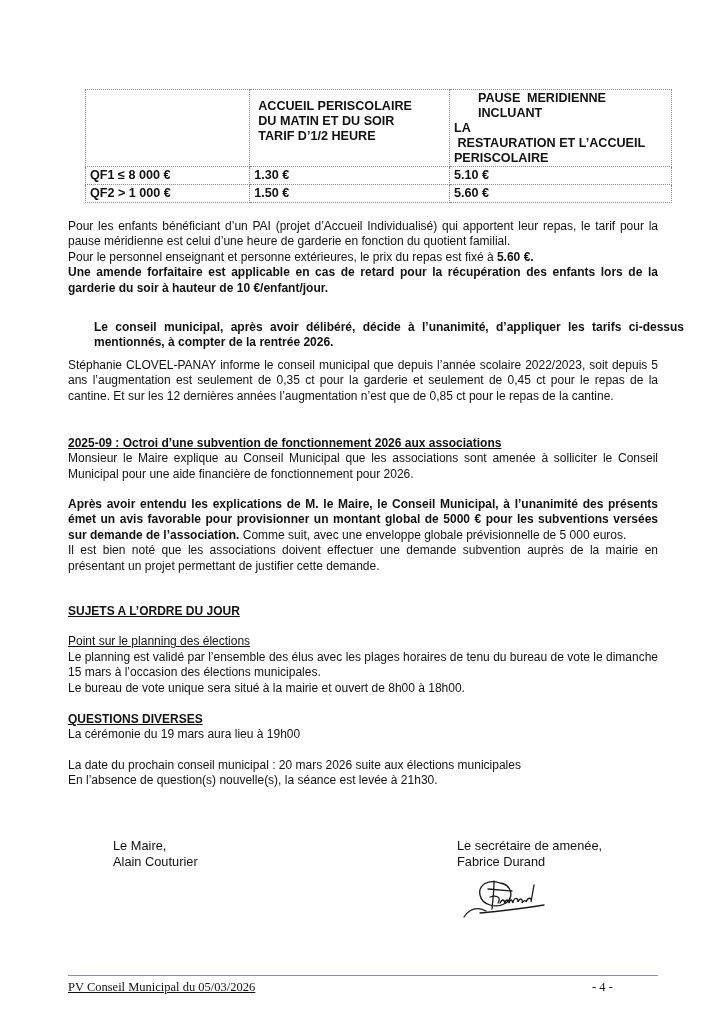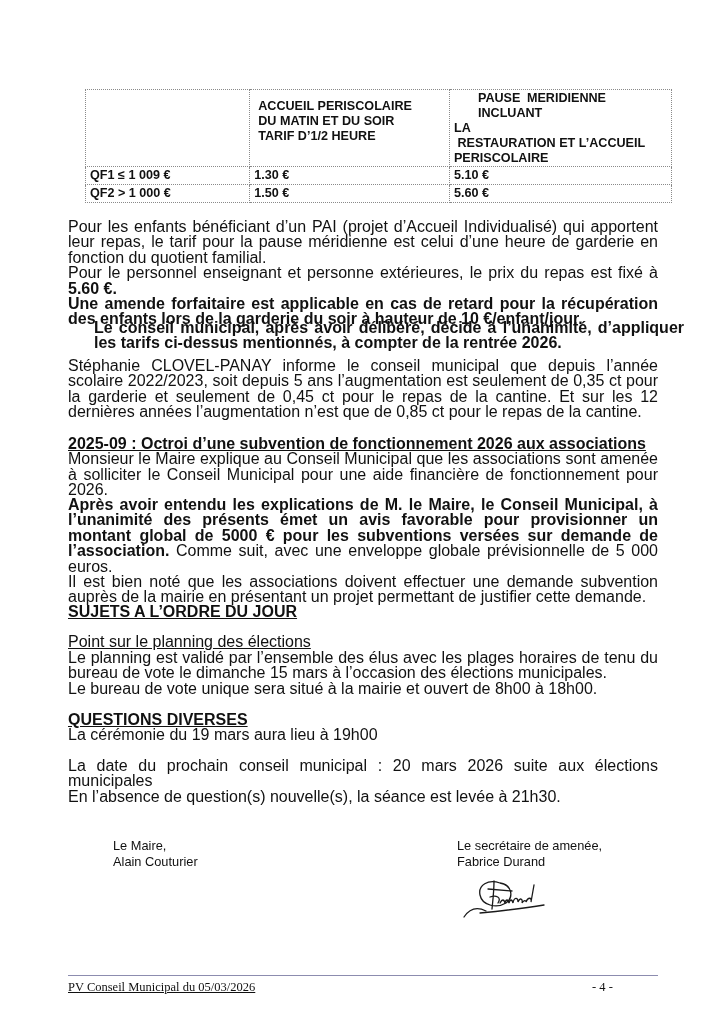--- a/index.html
+++ b/index.html
@@ -9,21 +9,21 @@
   .tbl { position: absolute; left: 85px; top: 89px; width: 587px; border-collapse: collapse;
          font-family: "Liberation Sans", sans-serif; font-weight: bold; font-size: 12.6px; }
   .tbl td { border: 1px dotted #8a8a8a; vertical-align: top; padding: 0 4px; line-height: 15px; }
   .tbl .hdr td { height: 74px; }
   .tbl .c1 { width: 153px; }
   .tbl .c2 { width: 188px; }
   .tbl .c3 { width: 210px; }
   .tbl .hdr .c2 .inner { padding-top: 9px; padding-left: 4px; }
   .tbl .hdr .c3 .inner { padding-top: 1px; }
   .tbl .row td { height: 17px; line-height: 17px; }
-  .body-text { position: absolute; left: 68px; width: 590px; font-size: 16px; line-height: 15.4px; text-align: justify; }
+  .body-text { position: absolute; left: 68px; width: 590px; font-size: 12px; line-height: 15.4px; text-align: justify; }
   .body-text p { margin: 0; }
   .b { font-weight: bold; }
   .u { text-decoration: underline; }
   .sig-left { position: absolute; left: 113px; top: 838px; font-size: 12.8px; line-height: 16px; }
   .sig-right { position: absolute; left: 457px; top: 838px; font-size: 12.8px; line-height: 16px; }
   .signature { position: absolute; left: 460px; top: 875px; width: 115px; height: 48px; }
   .footer-line { position: absolute; left: 68px; top: 975px; width: 590px; height: 1px; background: #8c8caf; }
   .footer-left { position: absolute; left: 68px; top: 980px; font-family: "Liberation Serif", serif; font-size: 12.5px; text-decoration: underline; }
   .footer-right { position: absolute; left: 592px; top: 980px; font-family: "Liberation Serif", serif; font-size: 12.5px; }
 </style>
@@ -46,21 +46,21 @@
       <td class="c3">
         <div class="inner">
           <div style="word-spacing:3px;padding-left:24px;">PAUSE MERIDIENNE INCLUANT</div>
           <div>LA</div>
           <div style="white-space:pre;"> RESTAURATION ET L’ACCUEIL</div>
           <div>PERISCOLAIRE</div>
         </div>
       </td>
     </tr>
     <tr class="row">
-      <td>QF1 ≤ 1 009 €</td>
+      <td>QF1 ≤ 8 000 €</td>
       <td>1.30 €</td>
       <td>5.10 €</td>
     </tr>
     <tr class="row">
       <td>QF2 &gt; 1 000 €</td>
       <td>1.50 €</td>
       <td>5.60 €</td>
     </tr>
   </tbody>
     </table>

